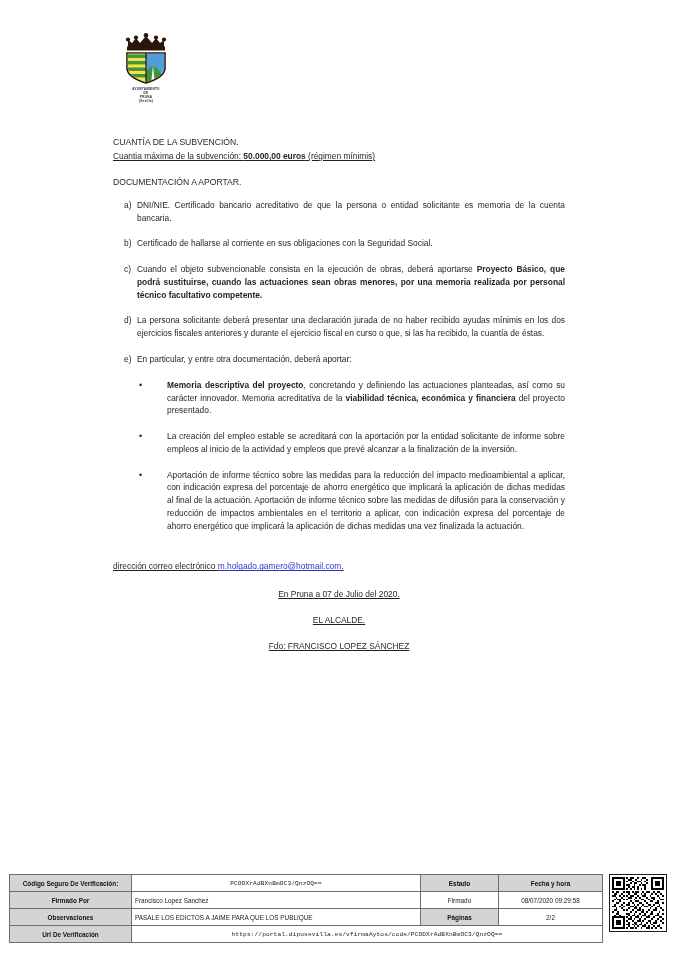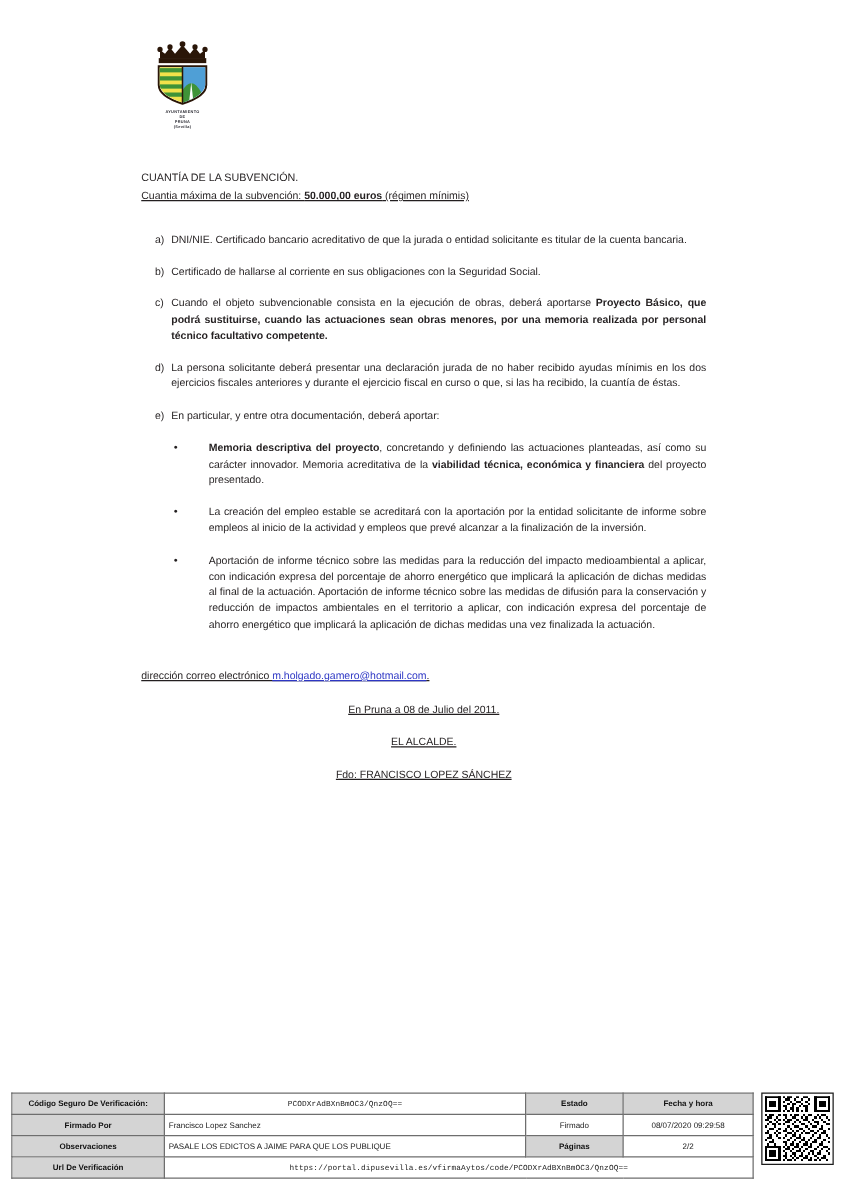--- a/index.html
+++ b/index.html
@@ -221,27 +221,28 @@
   </div>
 </div>
 
 <div class="doc">
 
   <div class="h-bold">CUANTÍA DE LA SUBVENCIÓN.</div>
   <p class="para"><span>Cuantia máxima de la subvención: </span><b>50.000,00 euros</b><span> (régimen mínimis)</span></p>
 
   <div class="gap-md"></div>
 
+  <div class="h-bold">DOCUMENTACIÓN A APORTAR.</div>
 
   <div class="gap-sm"></div>
 
   <ul class="lettered">
     <li>
       <span class="marker">a)</span>
-      <span class="content">DNI/NIE. Certificado bancario acreditativo de que la jurada o entidad solicitante es titular de la cuenta bancaria.</span>
+      <span class="content">DNI/NIE. Certificado bancario acreditativo de que la persona o entidad solicitante es memoria de la cuenta bancaria.</span>
     </li>
     <li>
       <span class="marker">b)</span>
       <span class="content">Certificado de hallarse al corriente en sus obligaciones con la Seguridad Social.</span>
     </li>
     <li>
       <span class="marker">c)</span>
       <span class="content"><span>Cuando el objeto subvencionable consista en la ejecución de obras, deberá aportarse </span><b>Proyecto Básico, que podrá sustituirse, cuando las actuaciones sean obras menores, por una memoria realizada por personal técnico facultativo competente.</b></span>
     </li>
     <li>
@@ -273,21 +274,21 @@
 
   <div class="gap-lg"></div>
 
 
   <div class="gap-md"></div>
 
   <p class="para"><span>dirección correo electrónico </span><a class="email-link" href="#">m.holgado.gamero@hotmail.com</a><span>.</span></p>
 
   <div class="gap-lg"></div>
 
-  <p class="para centered">En Pruna a 08 de Julio del 2011.</p>
+  <p class="para centered">En Pruna a 07 de Julio del 2020.</p>
   <div class="gap-md"></div>
   <p class="para centered">EL ALCALDE.</p>
   <div class="gap-md"></div>
   <p class="para centered">Fdo: FRANCISCO LOPEZ SÁNCHEZ</p>
 </div>
 
 <div class="footer">
   <table class="vtable">
     <colgroup>
       <col style="width:122px">

